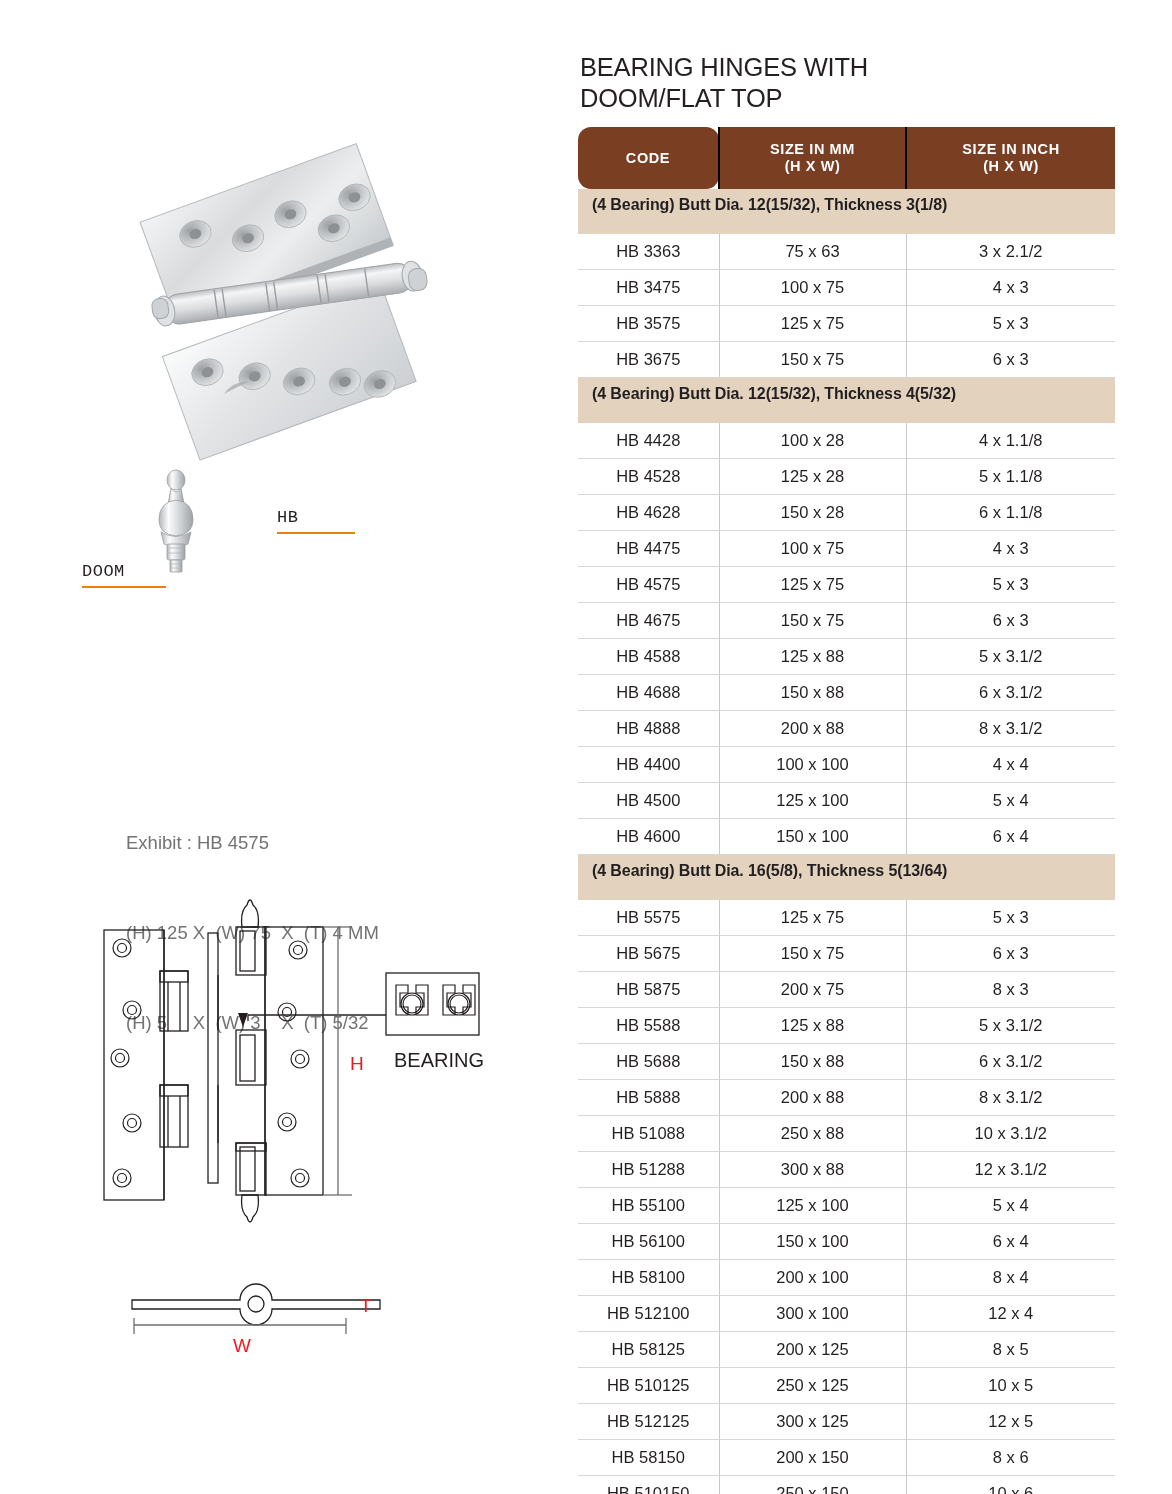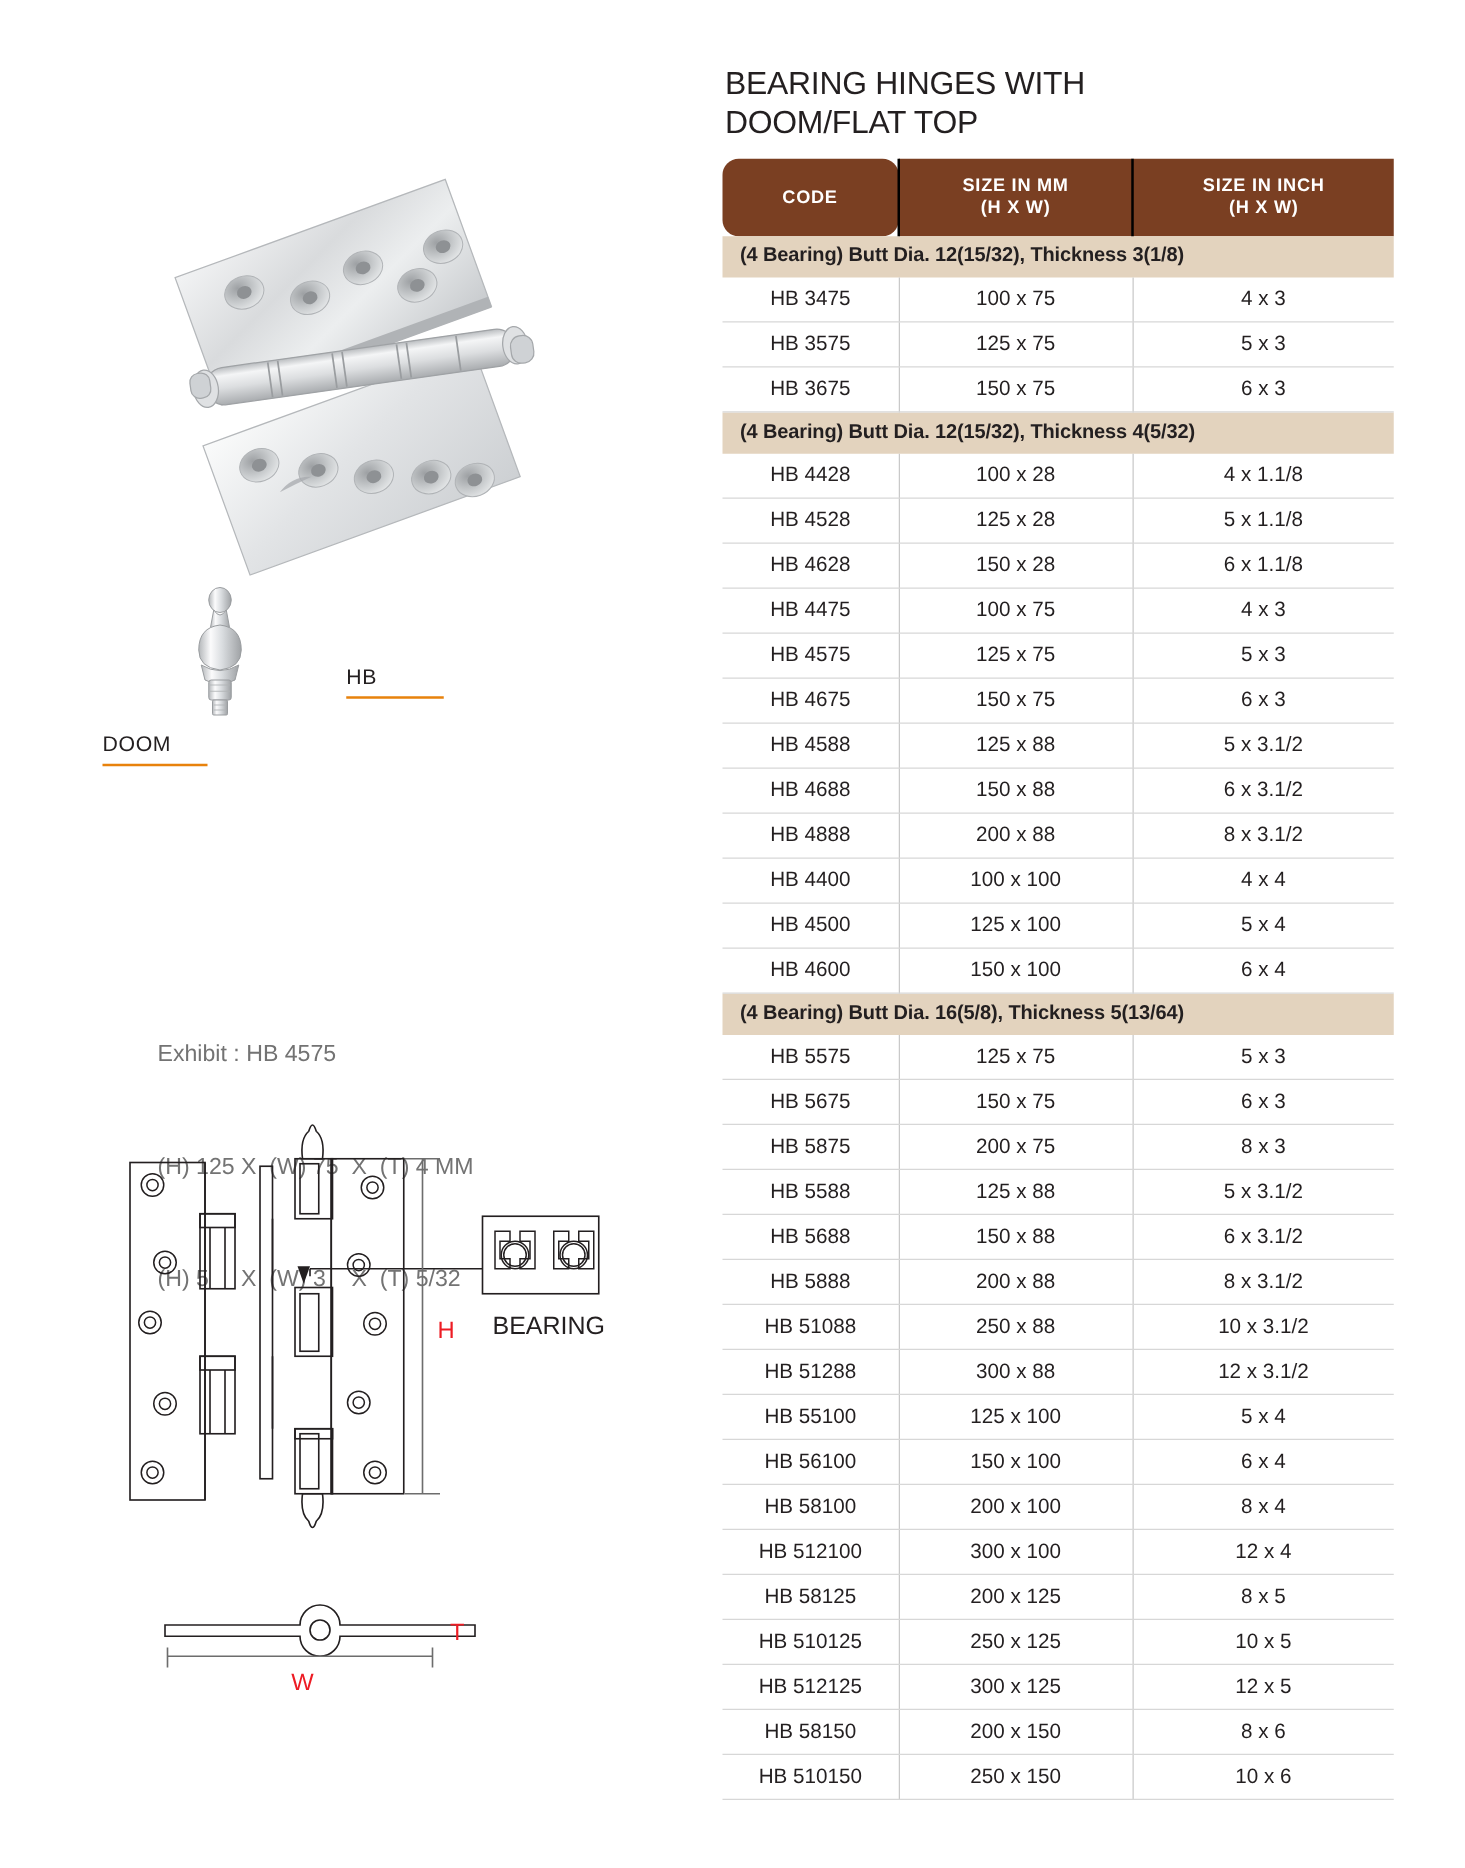--- a/index.html
+++ b/index.html
@@ -14,22 +14,22 @@
   }
 
   
   #left-col { position:absolute; left:0; top:0; width:560px; height:1494px; }
 
   
   #photo-wrap { position:absolute; left:62px; top:128px; width:460px; height:375px; }
   .hinge-photo { position:absolute; left:0; top:0; width:460px; height:375px; }
 
   
-  .calloutlabel { position:absolute; font-family:Liberation Sans, sans-serif;
-    font-size:17px; letter-spacing:0.5px; color:#231f20; padding-bottom:3px;margin-top:24px; }
+  .calloutlabel { position:absolute; font-family:Liberation Mono, monospace;
+    font-size:17px; letter-spacing:0.5px; color:#231f20; padding-bottom:3px; }
   .calloutlabel .rule { position:absolute; left:0; bottom:-4px; height:2.5px; background:#E8820C; }
 
   
   #exhibit { position:absolute; left:102px; top:768px; width:420px;
     font-size:18.5px; line-height:30px; color:#737373; white-space:pre;margin-left:24px; }
 
   
   #tech { position:absolute; left:90px; top:885px; width:430px; height:480px; }
   #tech svg { display:block; }
 
@@ -49,21 +49,21 @@
 
   table#spec thead th {
     background:#7A3F22; color:#ffffff; font-size:14.5px; font-weight:bold;
     letter-spacing:0.6px; text-align:center; line-height:17px;
     padding:14px 2px 14px; border-left:2px solid #000000; vertical-align:middle;
   }
   table#spec thead th:first-child { border-left:none;border-radius:13px; }
 
   tr.section td {
     background:#E3D3BE; color:#231f20; font-size:16px; font-weight:bold;
-    padding:7px 0 8px 14px; text-align:left; letter-spacing:-0.1px;
+    padding:7px 0 20px 14px; text-align:left; letter-spacing:-0.1px;
   }
 
   tr.datarow td {
     font-size:16.5px; text-align:center; padding:8px 0 8px;
     border-bottom:1px solid #d7d7d7; color:#231f20;
   }
   tr.datarow td.code { border-right:1px solid #c9c9c9; }
   tr.datarow td.mm   { border-right:1px solid #c9c9c9; }
   tr.datarow:last-child td { border-bottom:1px solid #d7d7d7; }
 </style>
@@ -338,20 +338,25 @@
           <span>SIZE IN INCH</span><br>
           <span>(H X W)</span>
         </th>
       </tr>
     </thead>
     <tbody id="spec-body">
         <tr class="section">
           <td colspan="3">(4 Bearing) Butt Dia. 12(15/32), Thickness 3(1/8)</td>
         </tr>
         <tr class="datarow">
+          <td class="code">HB 3363</td>
+          <td class="mm">75 x 63</td>
+          <td class="inch">3 x 2.1/2</td>
+        </tr>
+        <tr class="datarow">
           <td class="code">HB 3475</td>
           <td class="mm">100 x 75</td>
           <td class="inch">4 x 3</td>
         </tr>
         <tr class="datarow">
           <td class="code">HB 3575</td>
           <td class="mm">125 x 75</td>
           <td class="inch">5 x 3</td>
         </tr>
         <tr class="datarow">

